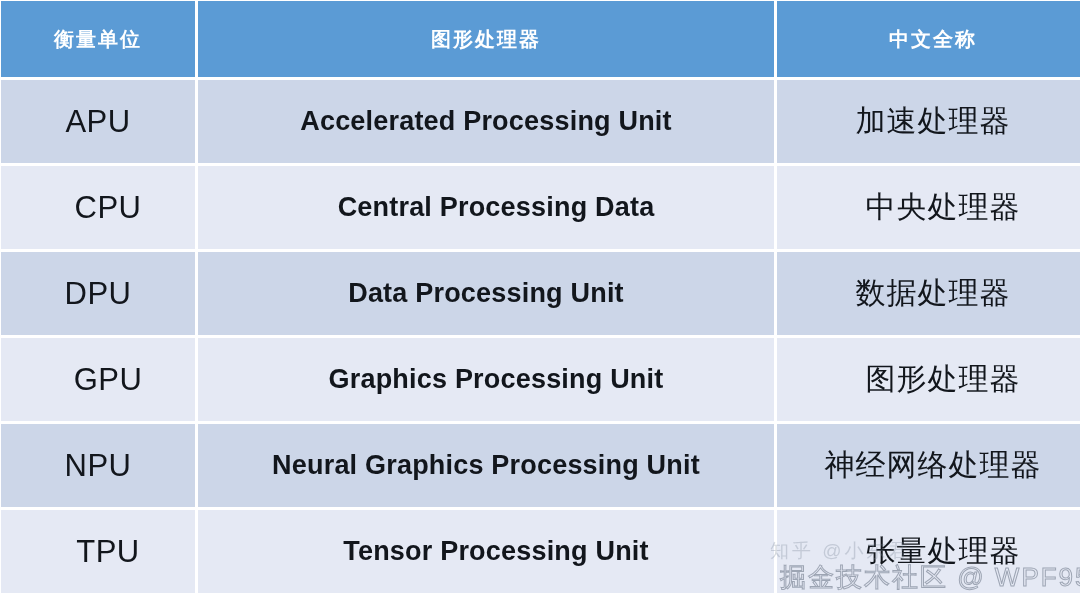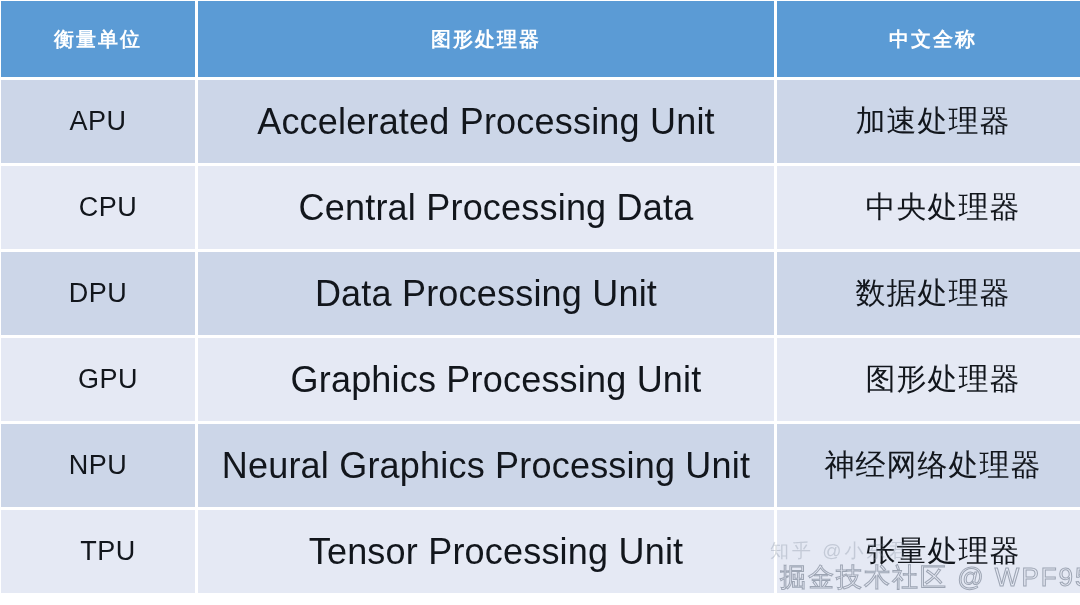--- a/index.html
+++ b/index.html
@@ -59,22 +59,22 @@
     border: none;
     color: #12161c;
     font-size: 30px;
     font-weight: normal;
     font-family: "Liberation Sans", "DejaVu Sans", sans-serif;
   }
 
   tbody tr.row-dark td { background: #ccd6e8; }
   tbody tr.row-light td { background: #e5e9f4; padding-left: 20px; }
 
-  td.cell-unit { font-size: 27px; letter-spacing: 0.5px; }
-  td.cell-en   { font-size: 36px; letter-spacing: 0.2px; }
+  td.cell-unit { font-size: 31px; letter-spacing: 0.5px; }
+  td.cell-en   { font-size: 27px; letter-spacing: 0.2px; font-weight: bold; }
   td.cell-zh   { font-size: 30px; letter-spacing: 1px; }
 
   
   .watermark {
     position: absolute;
     pointer-events: none;
     white-space: nowrap;
     font-family: "Liberation Sans", "DejaVu Sans", sans-serif;
   }
   #watermark-zhihu {

